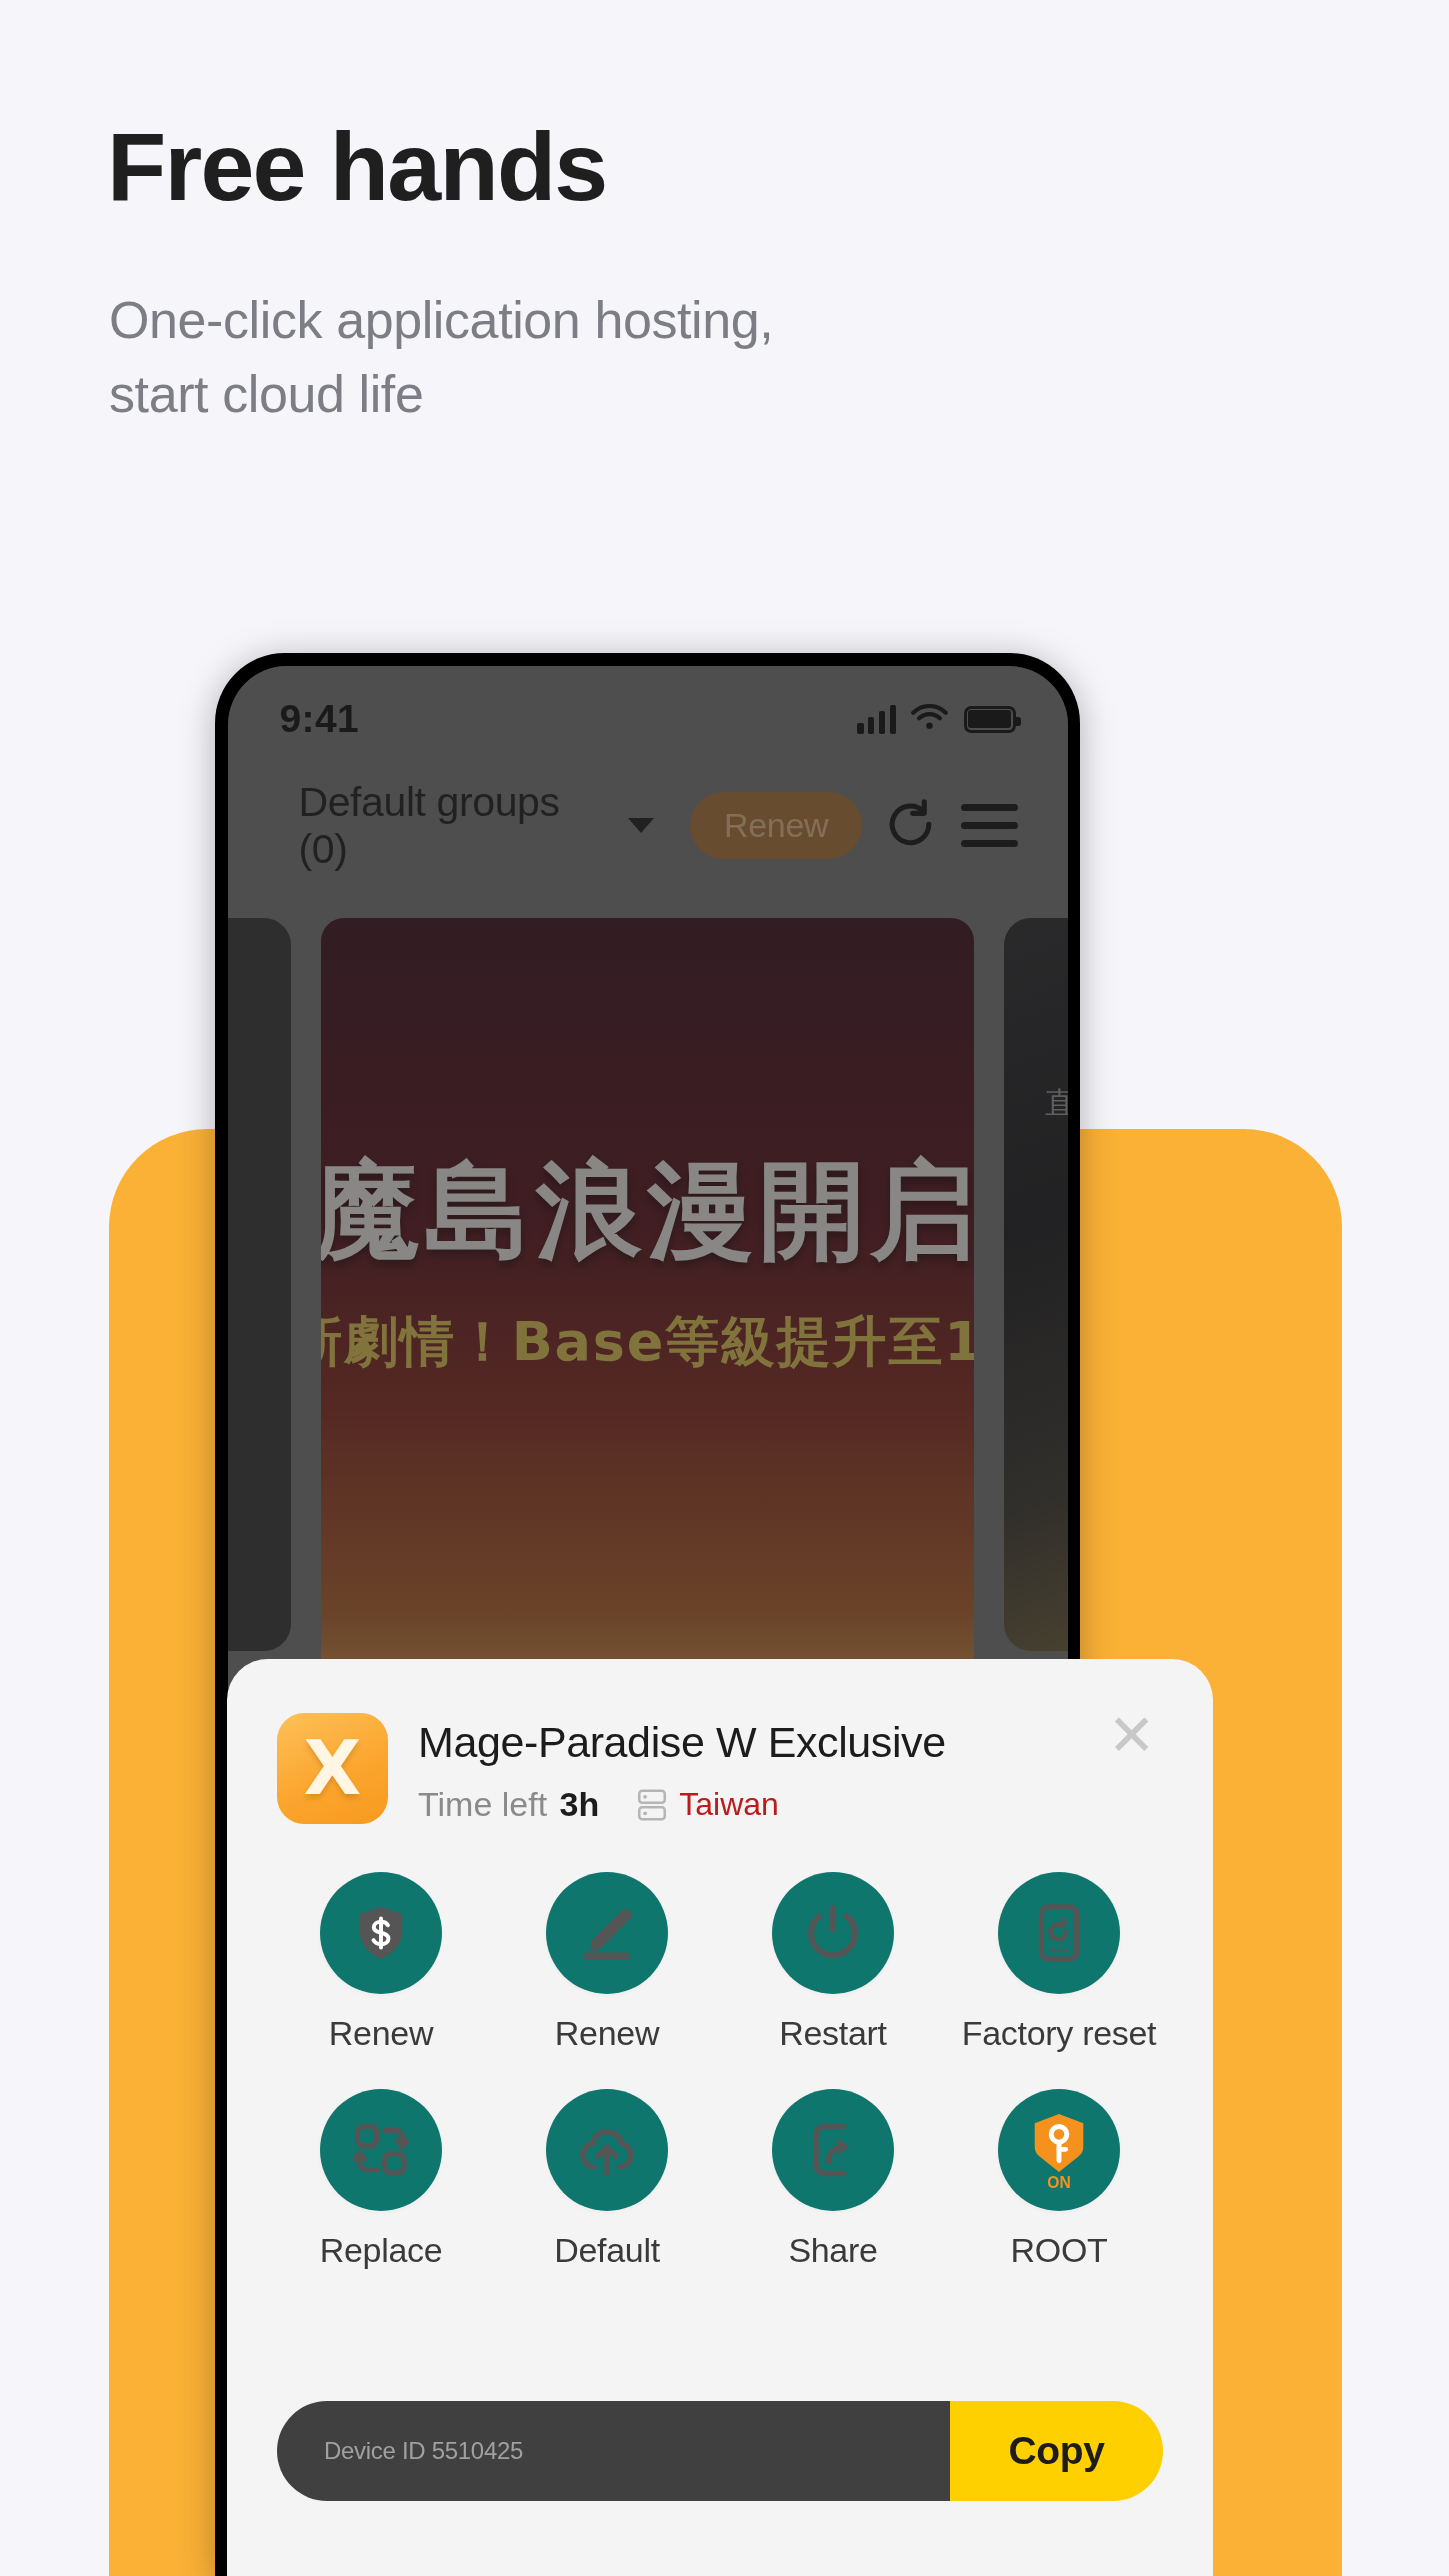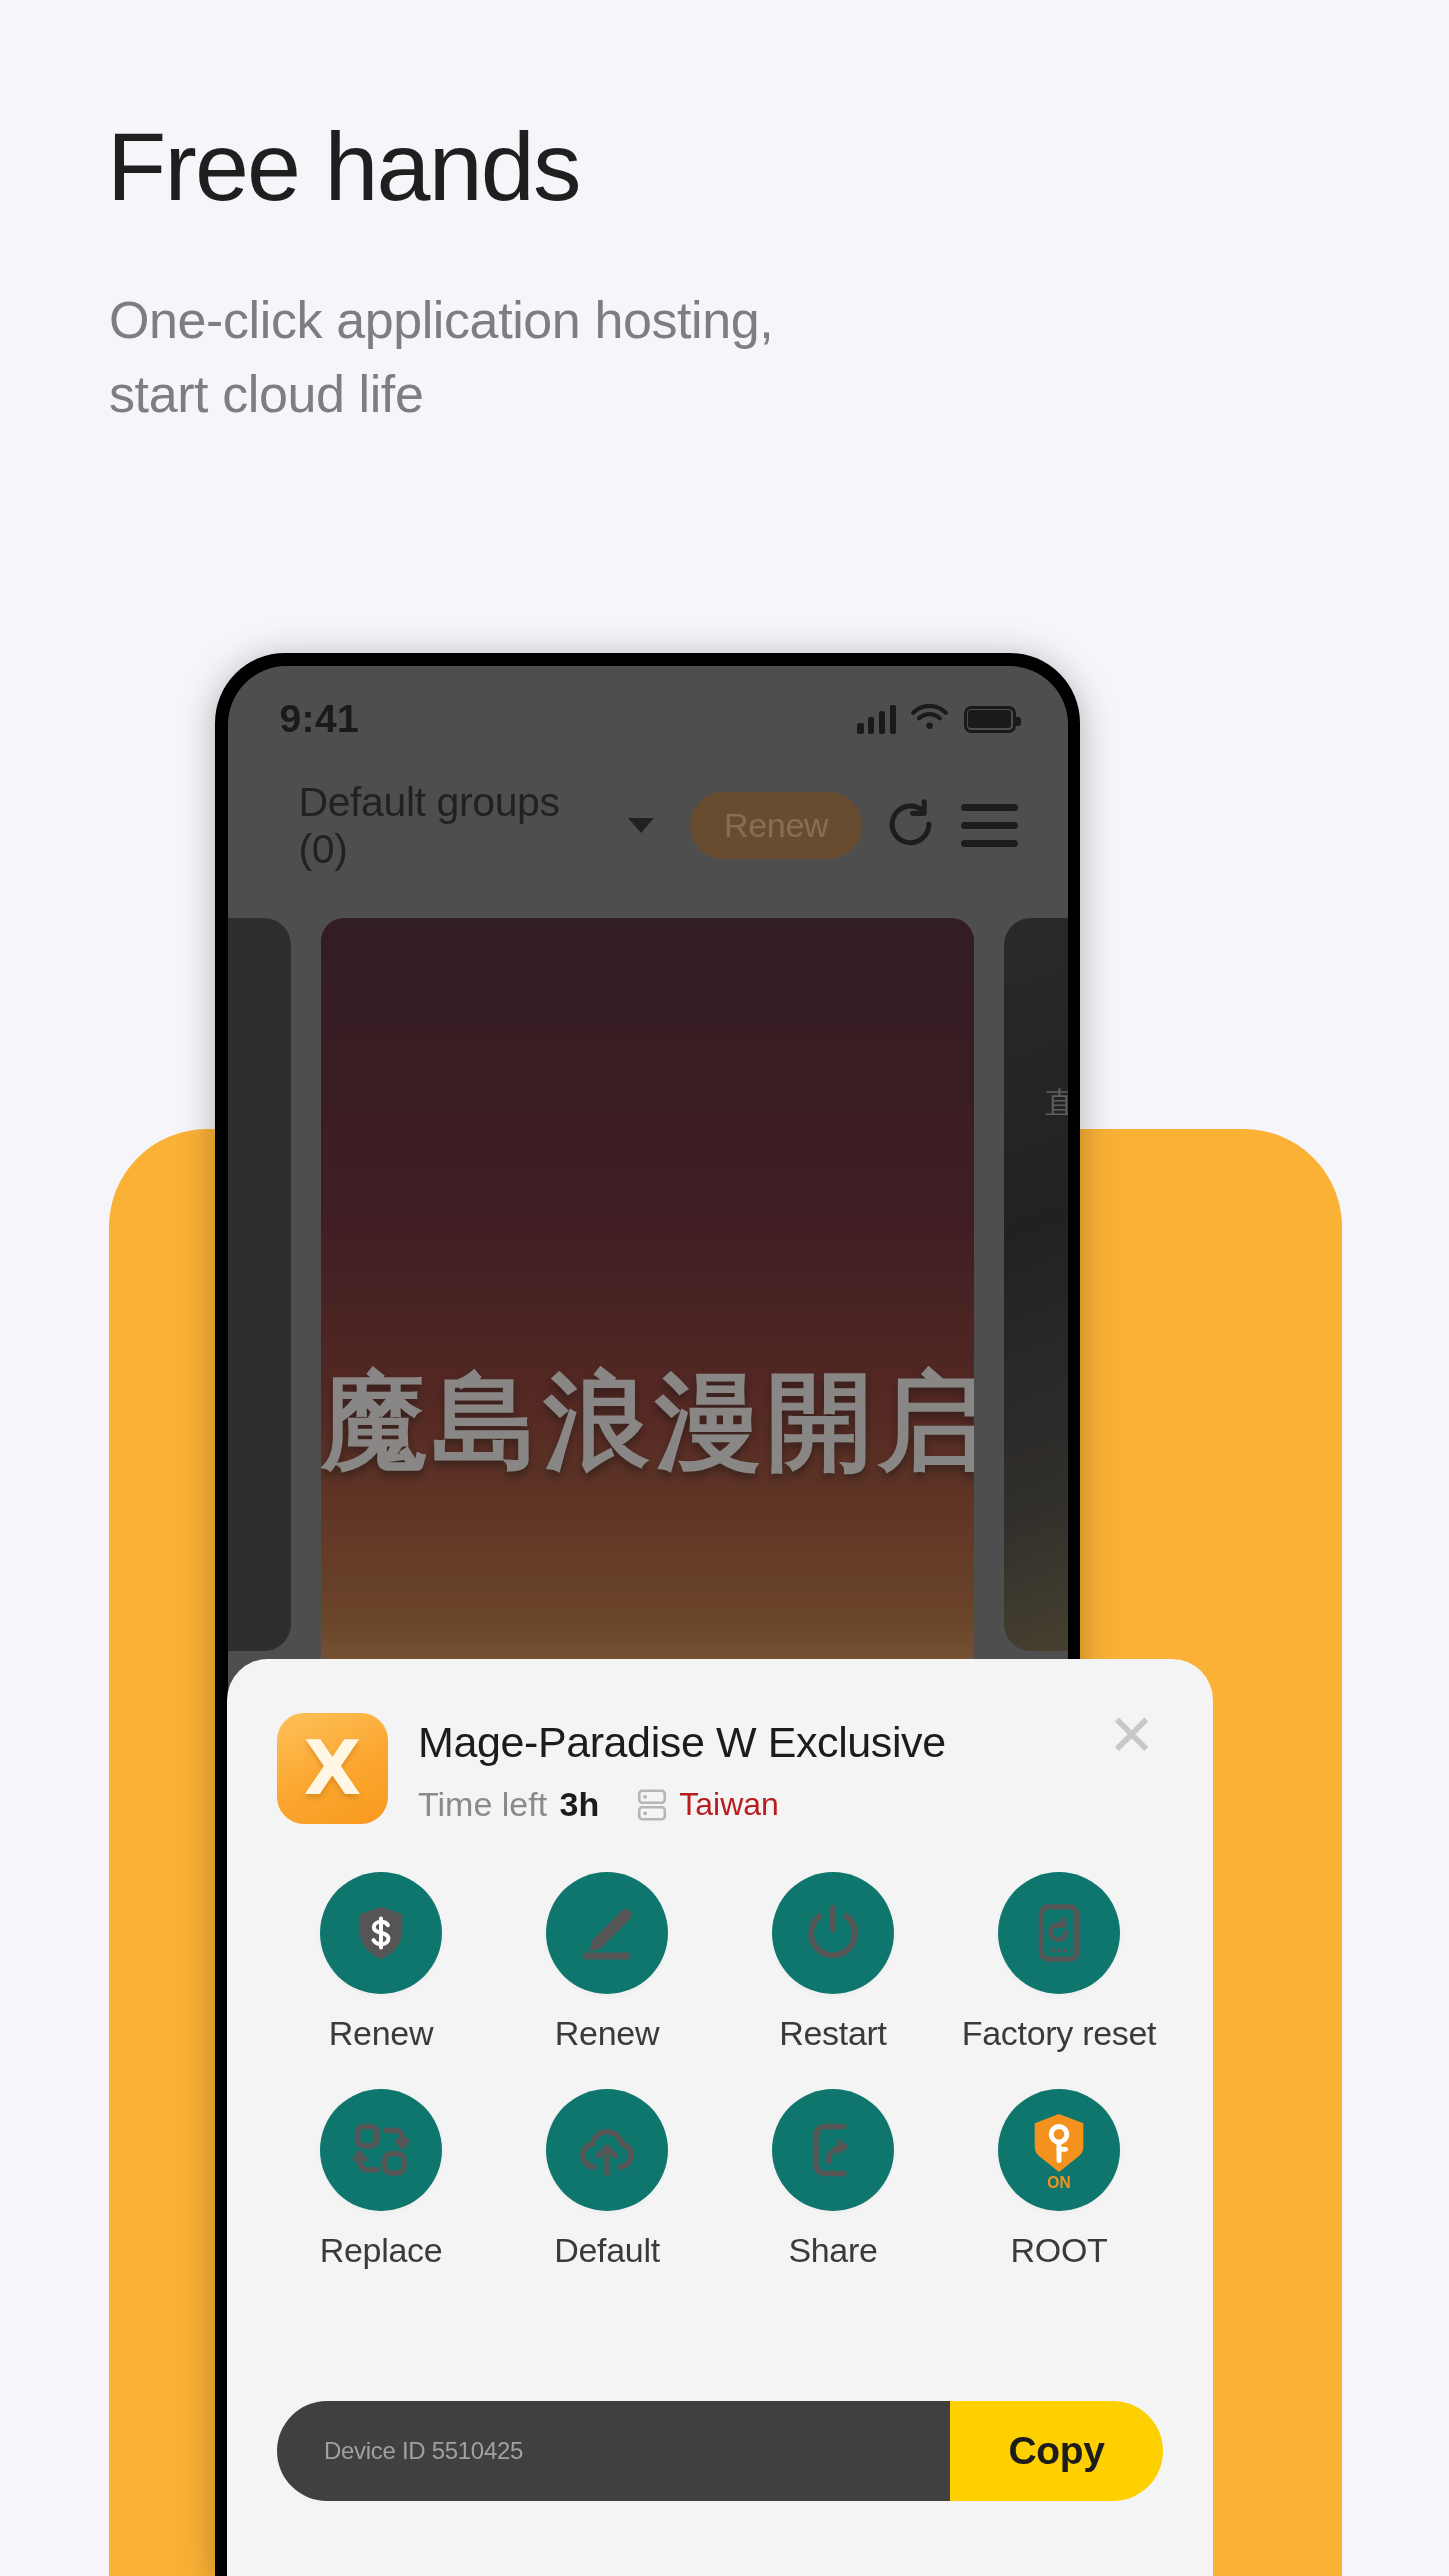--- a/index.html
+++ b/index.html
@@ -7,21 +7,21 @@
     width:1449px; height:2576px;
     background:#f5f5fa;
     font-family:"Liberation Sans", sans-serif;
     overflow:hidden;
   }
   .page { position:relative; width:1449px; height:2576px; background:#f5f5fa; overflow:hidden; }
 
   
   .headline {
     position:absolute; left:107px; top:116px;
-    font-size:97px; font-weight:400; color:#1f1f1f;
+    font-size:97px; font-weight:700; color:#1f1f1f;
     letter-spacing:-1.8px; line-height:1.05;
   }
   .subhead {
     position:absolute; left:109px; top:284px;
     font-size:52px; font-weight:400; color:#7d7d85;
     line-height:1.42; letter-spacing:-0.4px;
   }
 
   
   .orange-shape {
@@ -111,21 +111,21 @@
   }
   .side-card.right .live-tag{
     position:absolute; left:41px; top:165px;
     font-size:30px; color:#8c8c8c; letter-spacing:1.8px;
     font-family:"DejaVu Sans", sans-serif;
   }
   .main-card {
     width:653px; height:787px; border-radius:23px; flex:0 0 auto;
     background:linear-gradient(180deg,#3a1420 0%,#54161f 38%,#7a2a20 62%,#a05a2a 88%,#c08a4a 100%);
     overflow:hidden; position:relative;
-    display:flex; flex-direction:row; align-items:center;
+    display:flex; flex-direction:column; align-items:center;
   }
   .banner-title {
     margin-top:222px;
     font-size:106px; font-weight:700; color:#d8d5d2; letter-spacing:5.4px;
     white-space:nowrap;
     font-family:"DejaVu Sans", sans-serif;
     text-shadow:0 5.4px 9px rgba(0,0,0,0.45);
   }
   .banner-sub {
     margin-top:23px;

